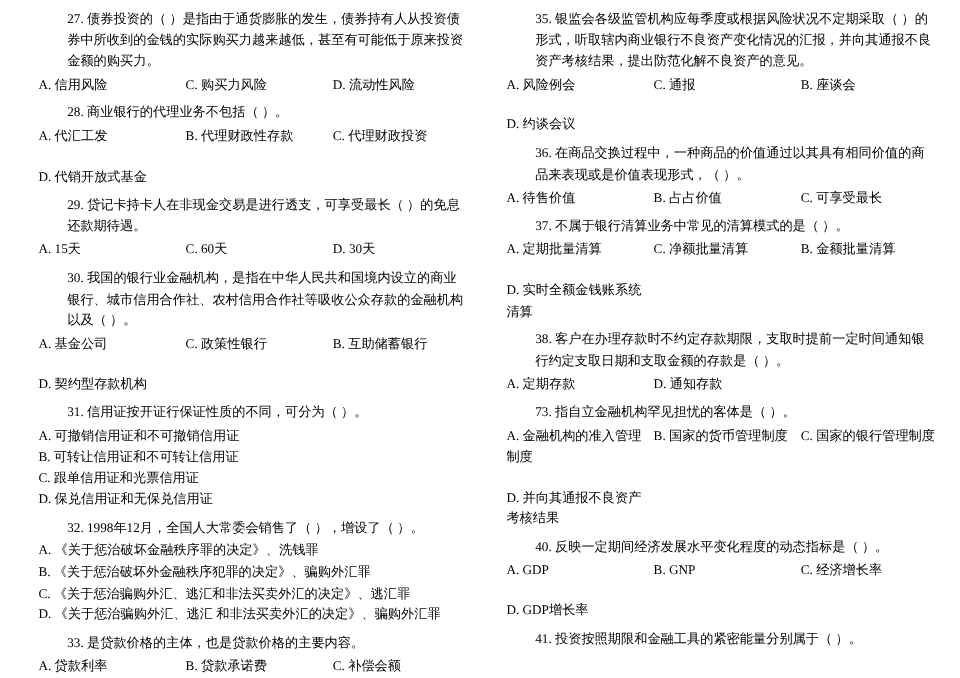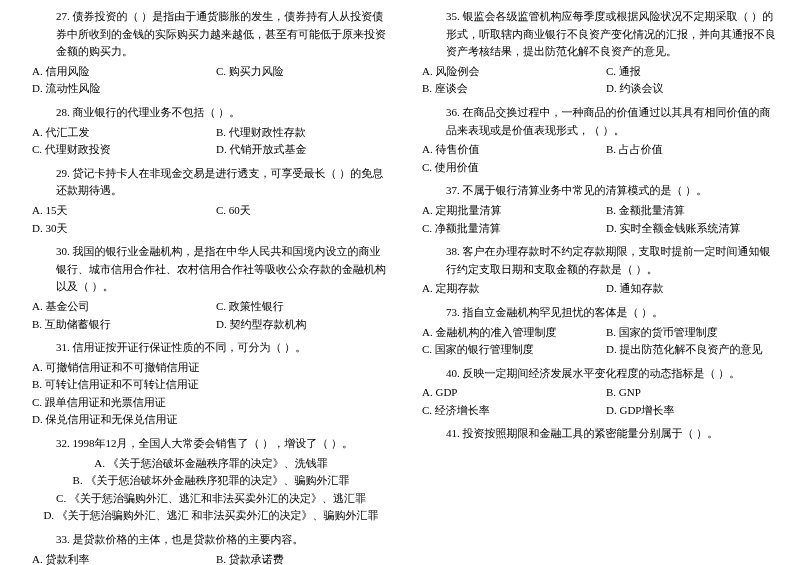--- a/index.html
+++ b/index.html
@@ -23,22 +23,22 @@
       margin-bottom: 6px;
       line-height: 1.6;
     }
     .question-text {
       display: block;
       margin-bottom: 2px;
       margin-left: 36px;
     }
     .options-grid {
       display: grid;
-      grid-template-columns: 1fr 1fr;
-      gap: 0px 10px;
+      grid-template-columns: 1fr 1fr 1fr;
+      gap: 16px 10px;
       padding-left: 12px;
     }
     .option-item {
       line-height: 1.6;
     }
     .two-col-layout {
       display: grid;
       grid-template-columns: 1fr 1fr;
       gap: 0 20px;
       width: 100%;
@@ -98,21 +98,21 @@
         <div style="padding-left:12px;">
           <div class="option-item">A. 可撤销信用证和不可撤销信用证</div>
           <div class="option-item">B. 可转让信用证和不可转让信用证</div>
           <div class="option-item">C. 跟单信用证和光票信用证</div>
           <div class="option-item">D. 保兑信用证和无保兑信用证</div>
         </div>
       </div>
 
       <div class="question-block">
         <span class="question-text">32. 1998年12月，全国人大常委会销售了（    ），增设了（    ）。</span>
-        <div style="padding-left:12px;text-align:center;">
+        <div style="padding-left:12px;">
           <div class="option-item">A. 《关于惩治破坏金融秩序罪的决定》、洗钱罪</div>
           <div class="option-item">B. 《关于惩治破坏外金融秩序犯罪的决定》、骗购外汇罪</div>
           <div class="option-item">C. 《关于惩治骗购外汇、逃汇和非法买卖外汇的决定》、逃汇罪</div>
           <div class="option-item">D. 《关于惩治骗购外汇、逃汇 和非法买卖外汇的决定》、骗购外汇罪</div>
         </div>
       </div>
 
       <div class="question-block">
         <span class="question-text">33. 是贷款价格的主体，也是贷款价格的主要内容。</span>
         <div class="options-grid">
@@ -135,49 +135,49 @@
           <span class="option-item">B. 座谈会</span>
           <span class="option-item">D. 约谈会议</span>
         </div>
       </div>
 
       <div class="question-block">
         <span class="question-text">36. 在商品交换过程中，一种商品的价值通过以其具有相同价值的商品来表现或是价值表现形式，（    ）。</span>
         <div class="options-grid">
           <span class="option-item">A. 待售价值</span>
           <span class="option-item">B. 占占价值</span>
-          <span class="option-item">C. 使用价值</span>
+          <span class="option-item">C. 可享受最长</span>
         </div>
       </div>
 
       <div class="question-block">
         <span class="question-text">37. 不属于银行清算业务中常见的清算模式的是（    ）。</span>
         <div class="options-grid">
           <span class="option-item">A. 定期批量清算</span>
+          <span class="option-item">C. 净额批量清算</span>
           <span class="option-item">B. 金额批量清算</span>
-          <span class="option-item">C. 净额批量清算</span>
           <span class="option-item">D. 实时全额金钱账系统清算</span>
         </div>
       </div>
 
       <div class="question-block">
         <span class="question-text">38. 客户在办理存款时不约定存款期限，支取时提前一定时间通知银行约定支取日期和支取金额的存款是（    ）。</span>
         <div class="options-grid">
           <span class="option-item">A. 定期存款</span>
           <span class="option-item">D. 通知存款</span>
         </div>
       </div>
 
       <div class="question-block">
         <span class="question-text">73. 指自立金融机构罕见担忧的客体是（    ）。</span>
         <div class="options-grid">
           <span class="option-item">A. 金融机构的准入管理制度</span>
           <span class="option-item">B. 国家的货币管理制度</span>
           <span class="option-item">C. 国家的银行管理制度</span>
-          <span class="option-item">D. 提出防范化解不良资产的意见</span>
+          <span class="option-item">D. 并向其通报不良资产考核结果</span>
         </div>
       </div>
 
       <div class="question-block">
         <span class="question-text">40. 反映一定期间经济发展水平变化程度的动态指标是（    ）。</span>
         <div class="options-grid">
           <span class="option-item">A. GDP</span>
           <span class="option-item">B. GNP</span>
           <span class="option-item">C. 经济增长率</span>
           <span class="option-item">D. GDP增长率</span>

